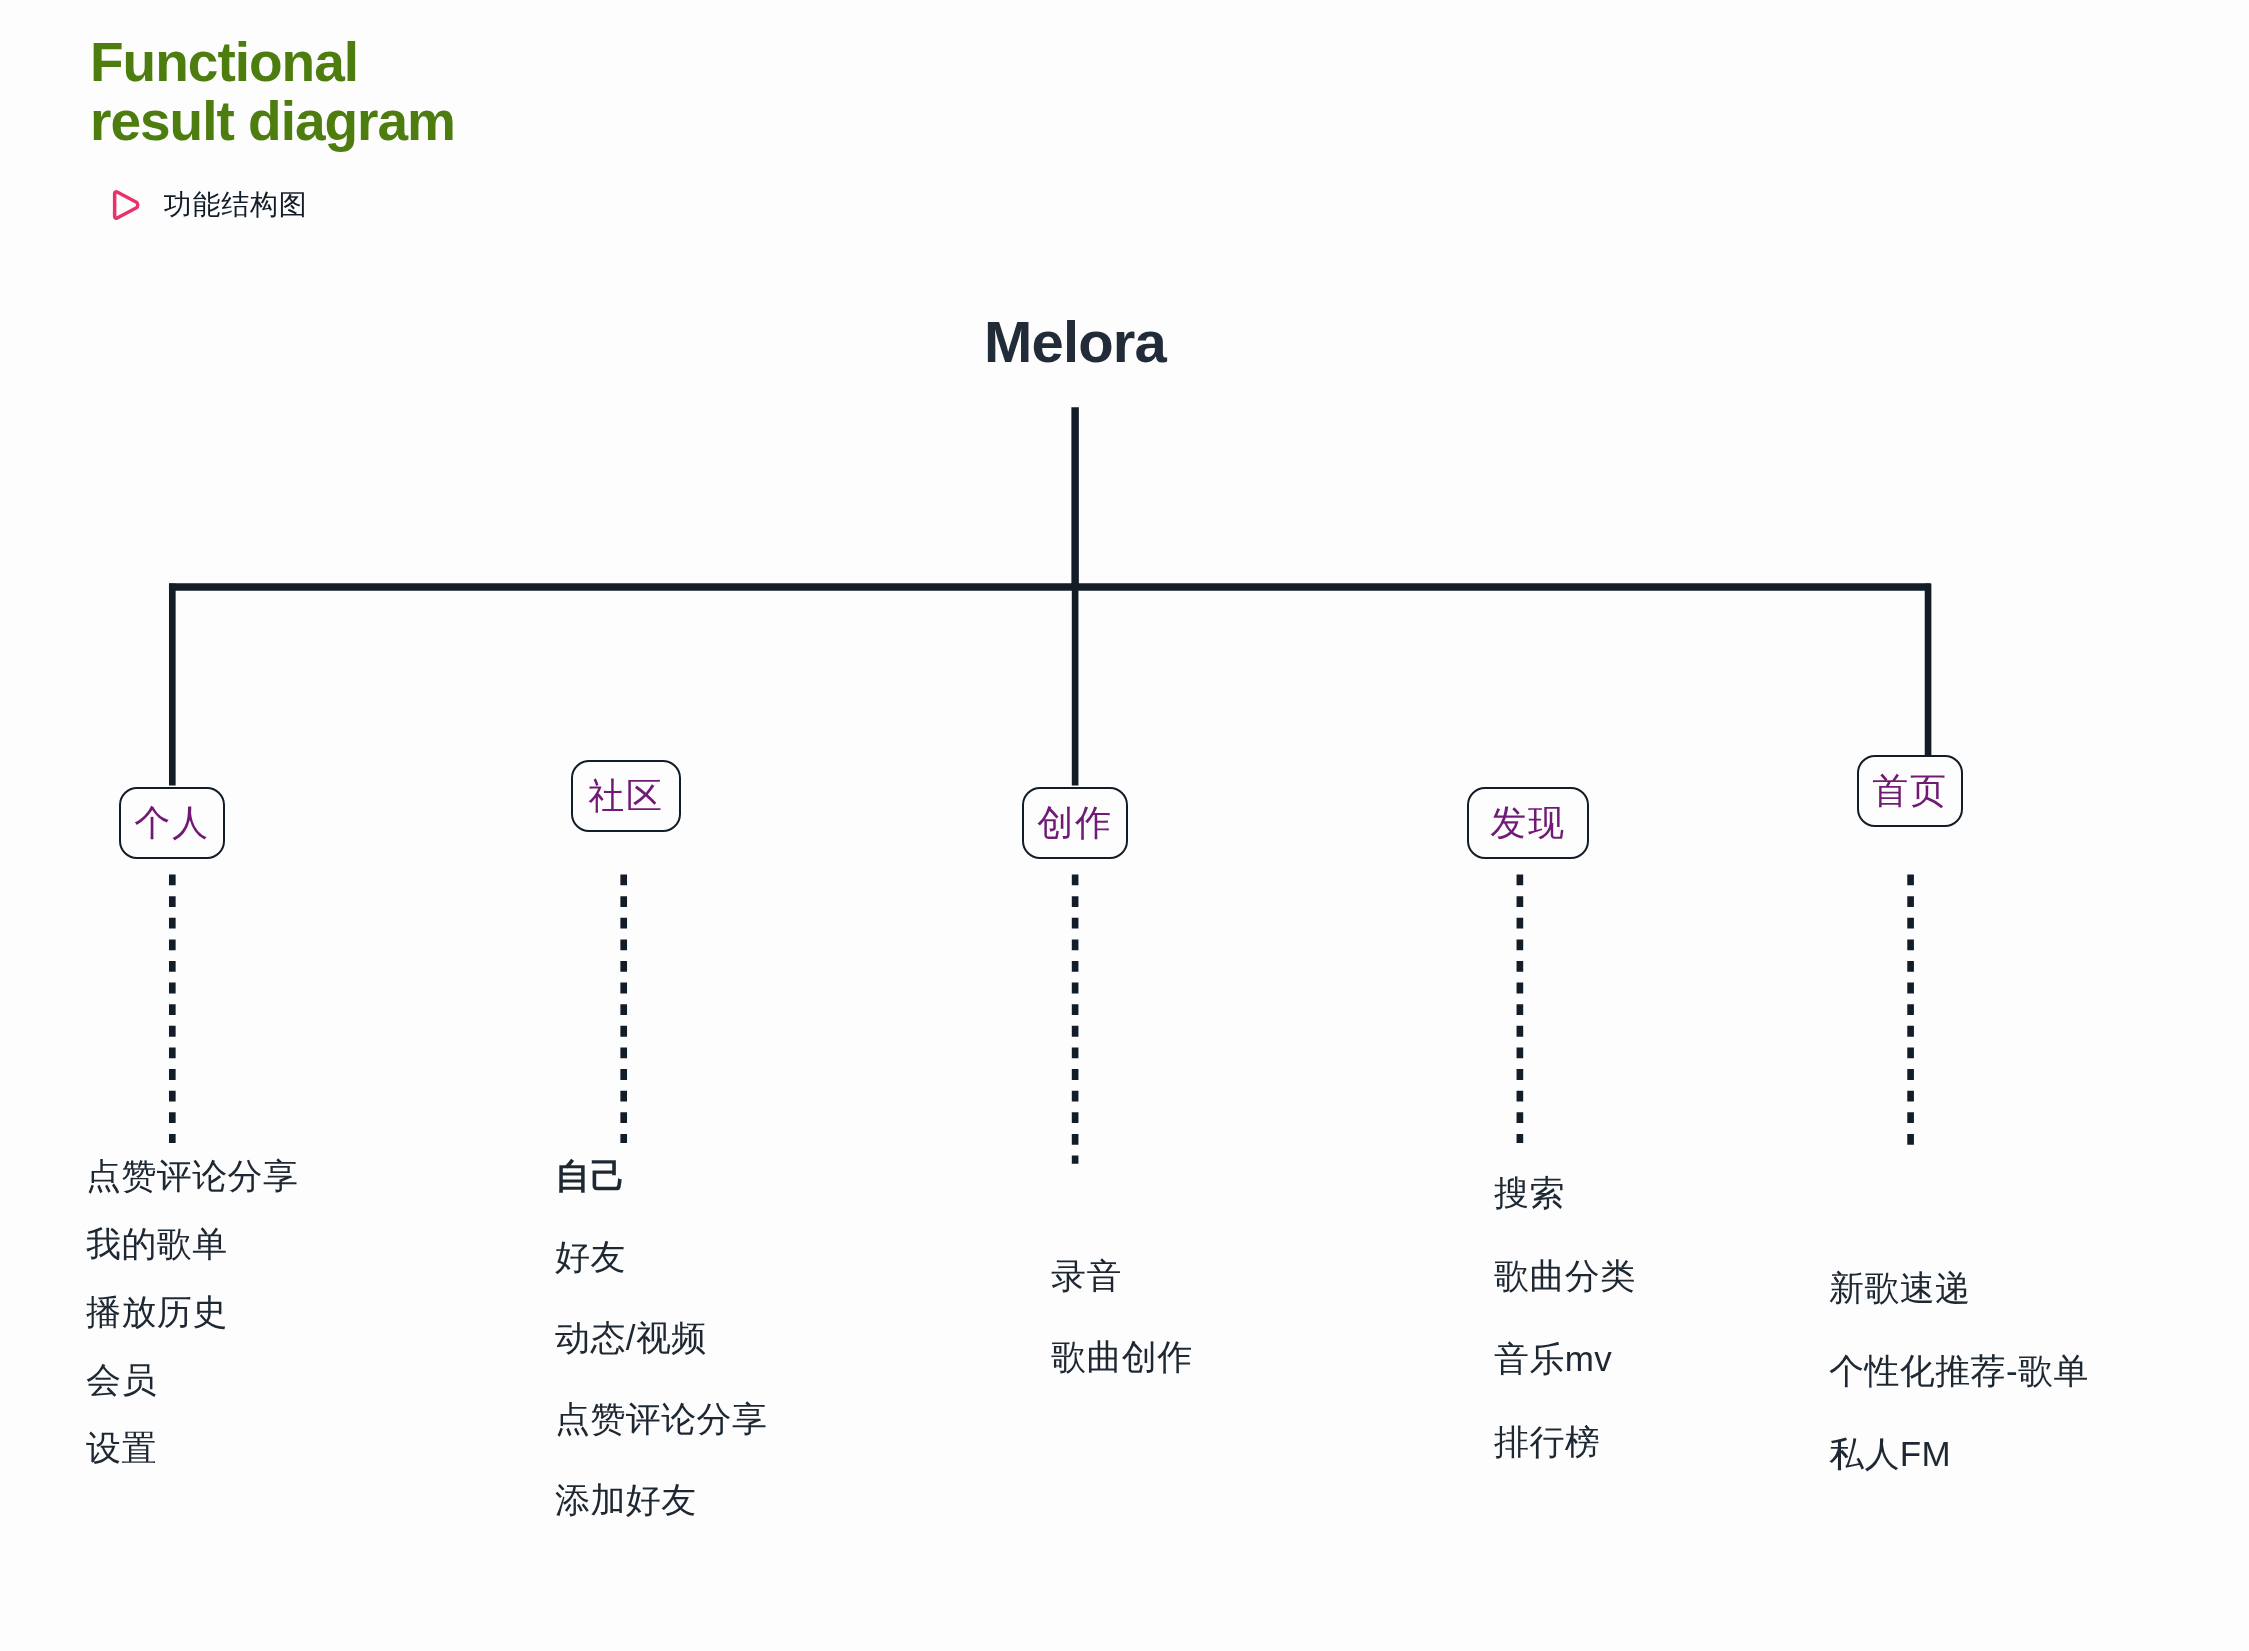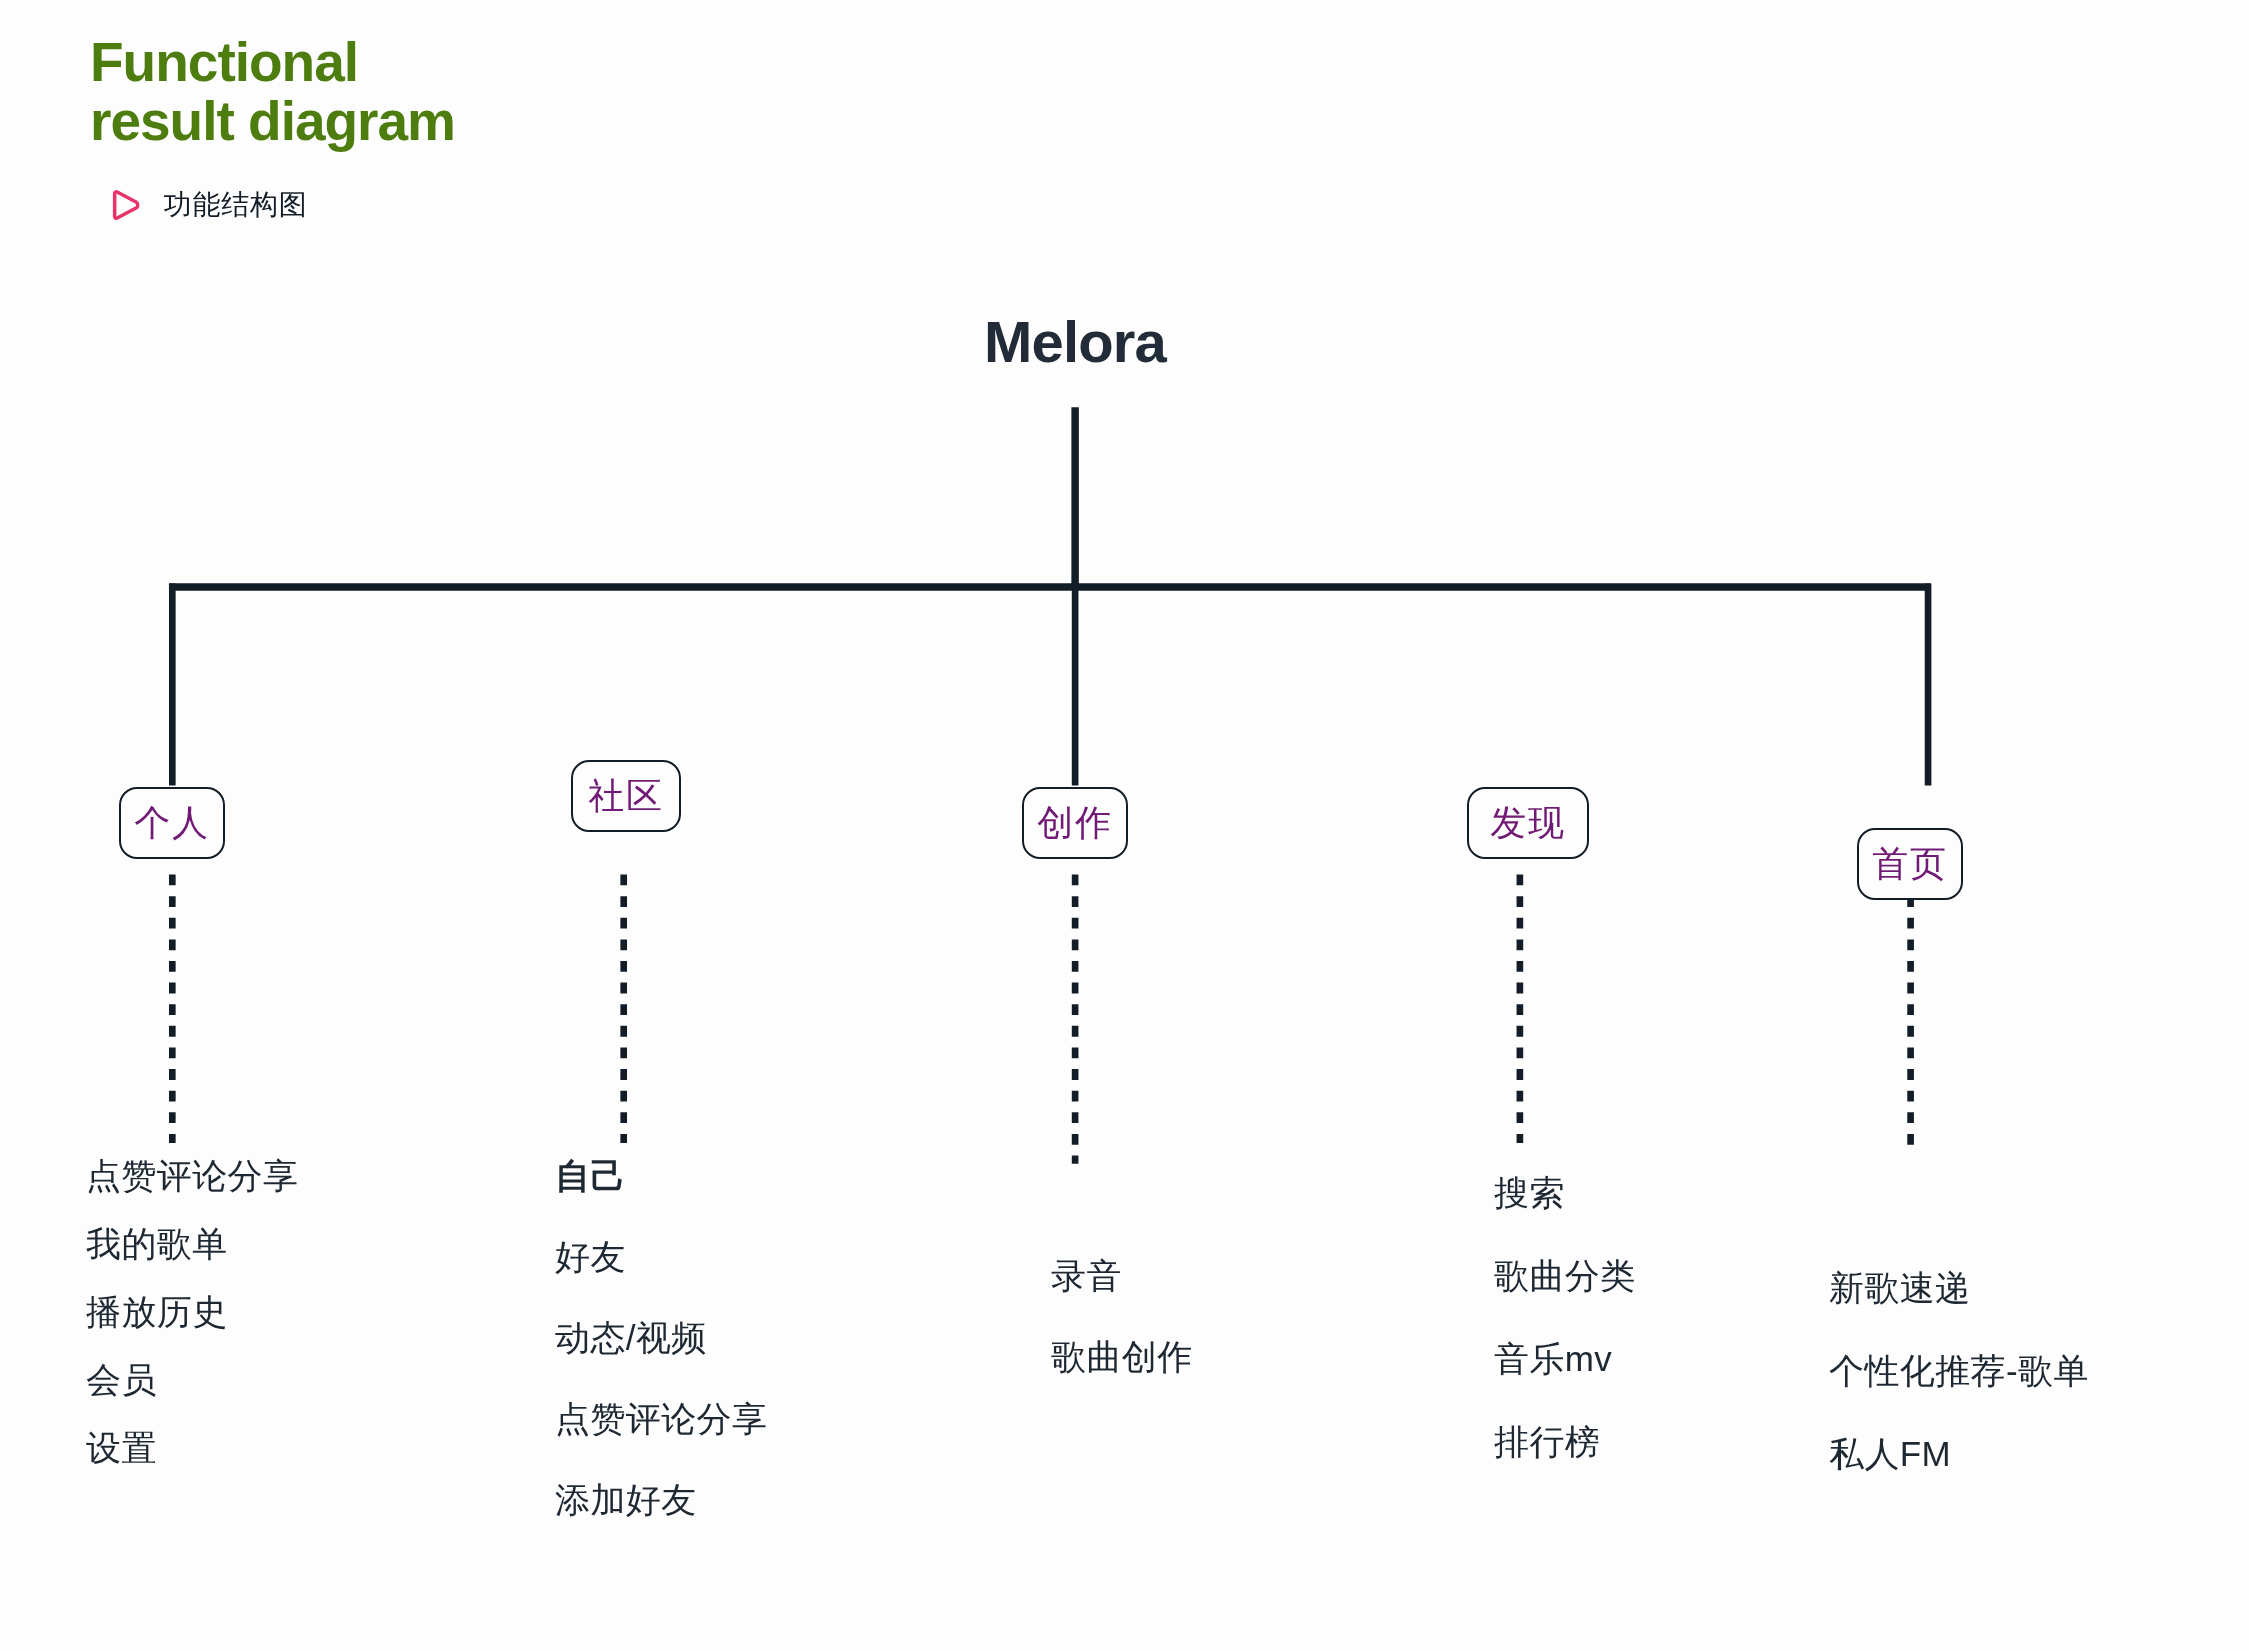--- a/index.html
+++ b/index.html
@@ -134,21 +134,21 @@
   </div>
 
   <div class="node" style="left:1022px;top:787px;width:106px;">
     <span>创作</span>
   </div>
 
   <div class="node" style="left:1467px;top:787px;width:122px;">
     <span>发现</span>
   </div>
 
-  <div class="node" style="left:1857px;top:828px;width:106px;">
+  <div class="node" style="left:1857px;top:755px;width:106px;">
     <span>首页</span>
   </div>
 
   <div class="leafcol" style="left:86px;top:1158px;">
     <div class="leaf" style="margin-bottom:33px;">点赞评论分享</div>
     <div class="leaf" style="margin-bottom:33px;">我的歌单</div>
     <div class="leaf" style="margin-bottom:33px;">播放历史</div>
     <div class="leaf" style="margin-bottom:33px;">会员</div>
     <div class="leaf">设置</div>
   </div>

